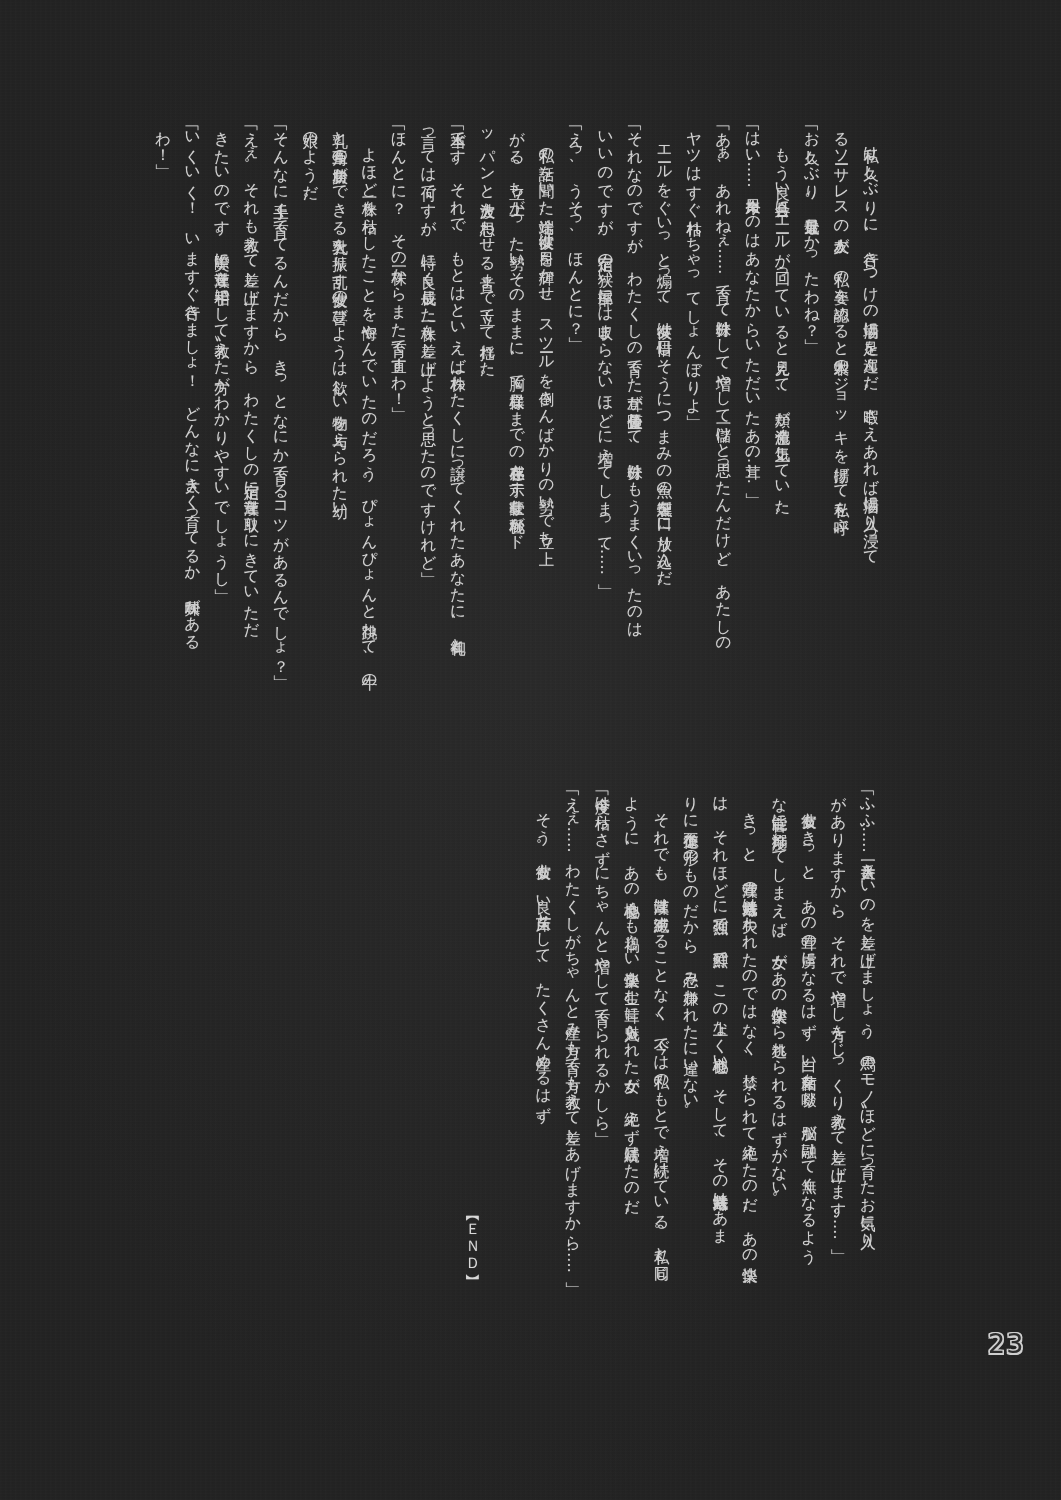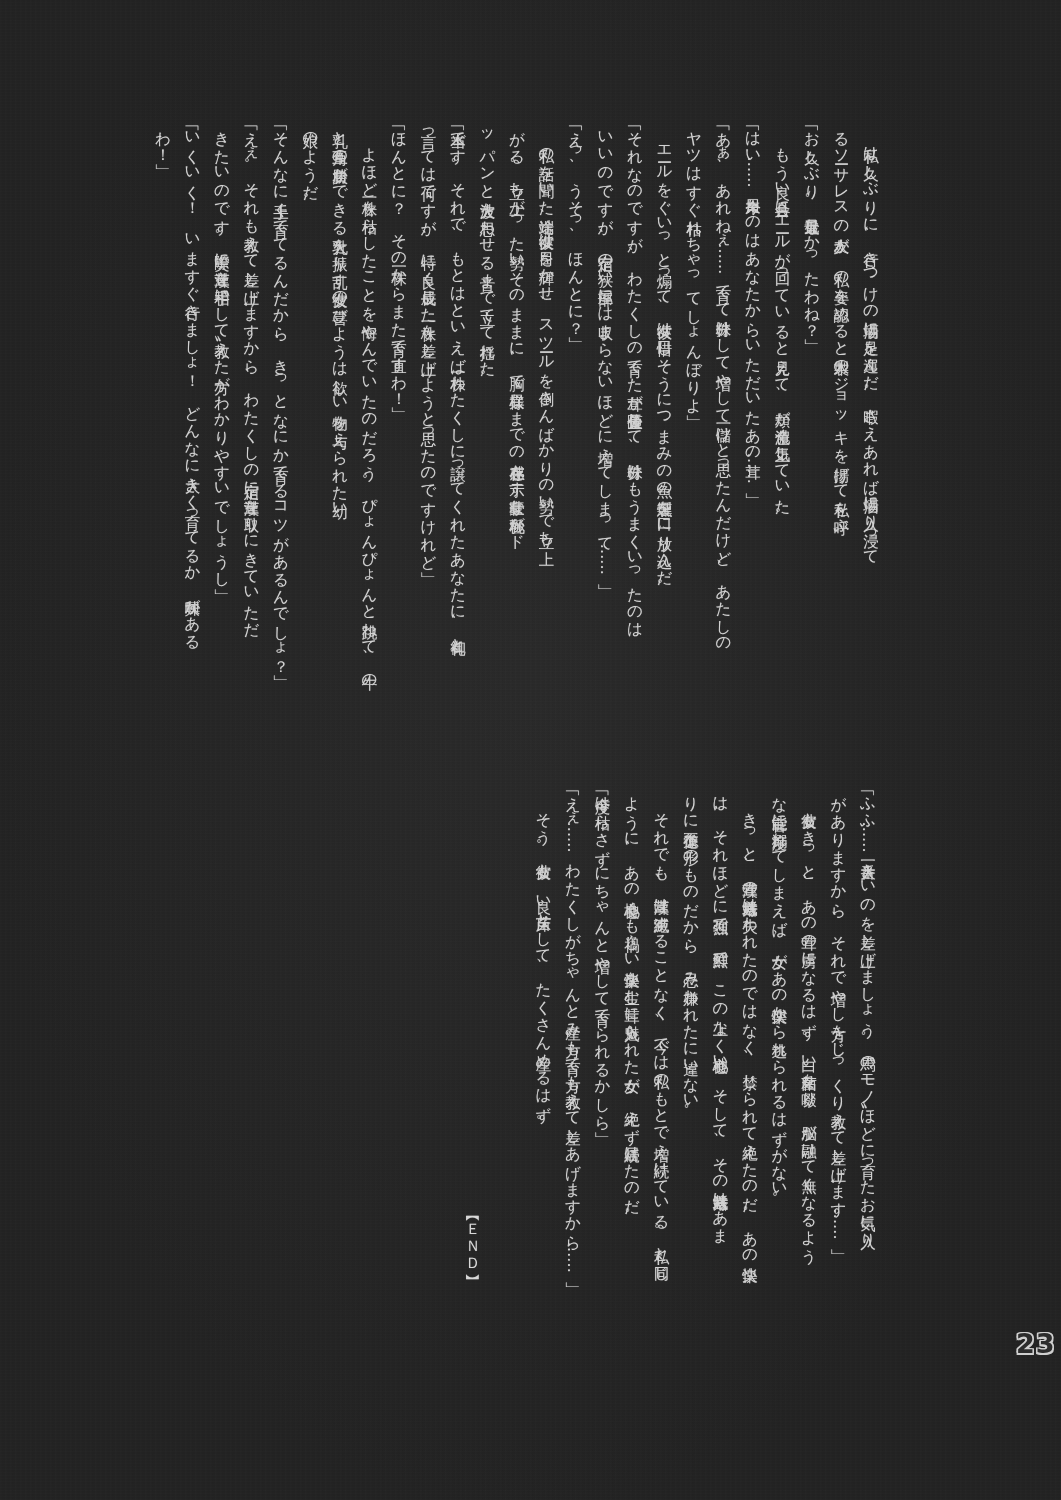--- a/index.html
+++ b/index.html
@@ -56,33 +56,32 @@
     line-height: 30px;
     letter-spacing: 2px;
     text-shadow: 0 0 1px rgba(220,220,220,0.35);
   }
   .page-number {
     position: absolute;
     top: 1328px;
     left: 988px;
     font-family: "DejaVu Sans", sans-serif;
     font-size: 27px;
-    font-weight: bold;
+    font-weight: normal;
     letter-spacing: 1px;
     color: #2c2c2c;
     text-shadow:
       -1.5px -1.5px 0 #cfcfcf,
        1.5px -1.5px 0 #cfcfcf,
       -1.5px  1.5px 0 #cfcfcf,
        1.5px  1.5px 0 #cfcfcf,
        0 -1.5px 0 #cfcfcf,
        0  1.5px 0 #cfcfcf,
       -1.5px 0 0 #cfcfcf,
        1.5px 0 0 #cfcfcf;
-    margin-left: 28px;
   }
 </style>
 </head>
 <body>
 
 <div class="page">
 
   <div class="vblock block-upper">
       <div class="vline">　私は久しぶりに、行きつけの酒場に足を運んだ。暇さえあれば酒場に入り浸って</div>
       <div class="vline">るソーサレスの友人が、私の姿を認めると木製のジョッキを揚げて私を呼ぶ。</div>

